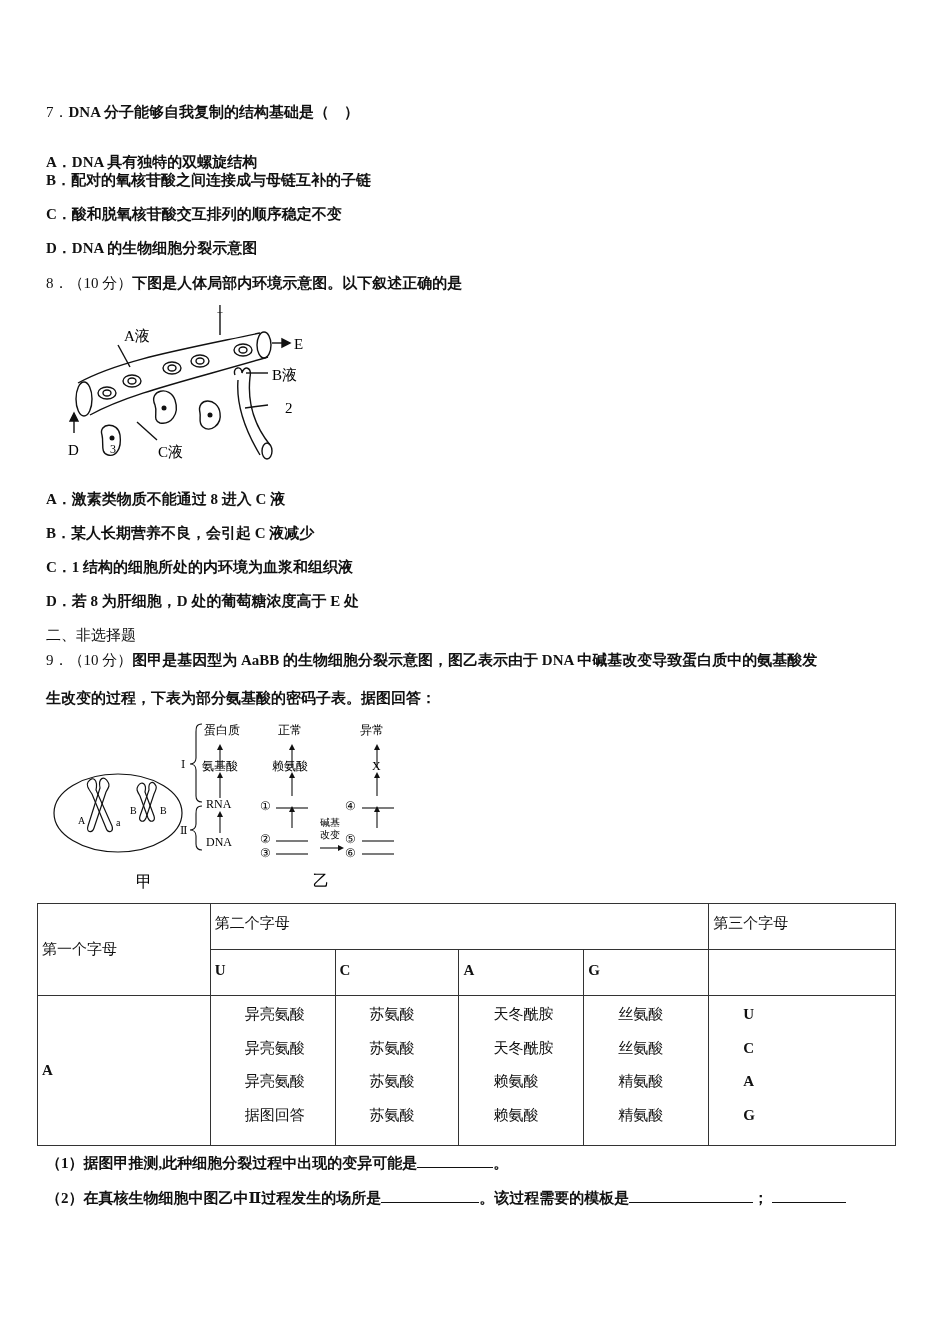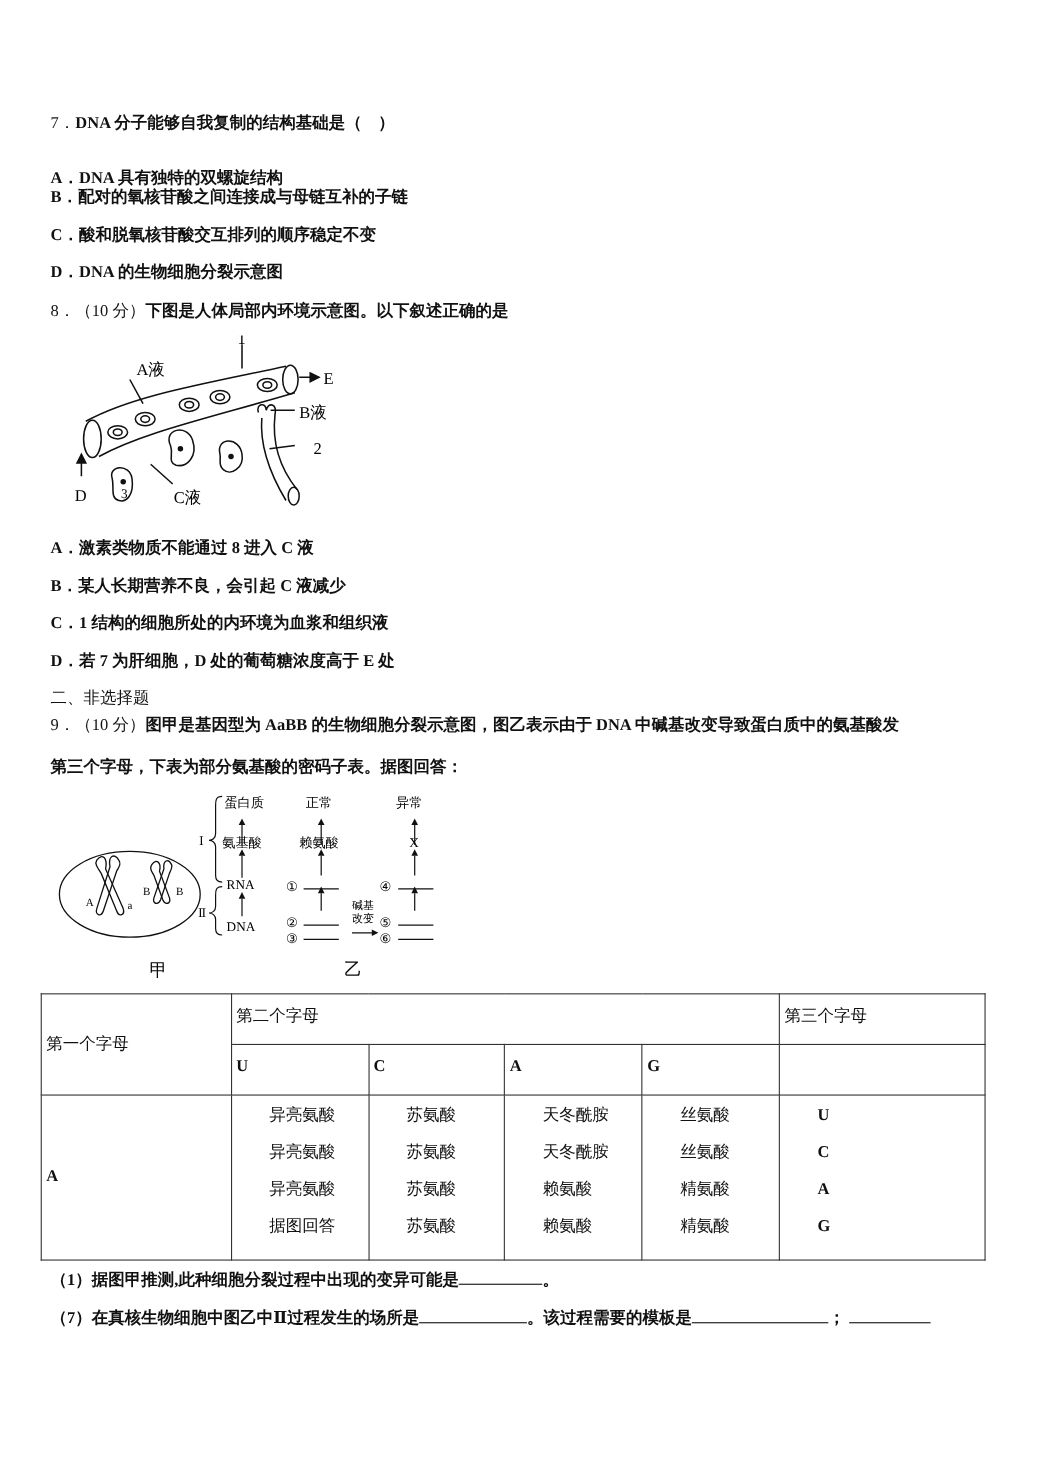--- a/index.html
+++ b/index.html
@@ -104,29 +104,29 @@
 <div class="line bold" style="top:489px;">
   <span>A．</span><span>激素类物质不能通过 8 进入 C 液</span>
 </div>
 <div class="line bold" style="top:523px;">
   <span>B．</span><span>某人长期营养不良，会引起 C 液减少</span>
 </div>
 <div class="line bold" style="top:557px;">
   <span>C．</span><span>1 结构的细胞所处的内环境为血浆和组织液</span>
 </div>
 <div class="line bold" style="top:591px;">
-  <span>D．</span><span>若 7 为肝细胞，D 处的葡萄糖浓度高于 E 处</span>
+  <span>D．</span><span>若 8 为肝细胞，D 处的葡萄糖浓度高于 E 处</span>
 </div>
 
 <div class="line" style="top:625px;">二、非选择题</div>
 
 <div class="line" style="top:650px;">
   <span>9．</span><span>（10 分）</span><span class="bold">图甲是基因型为 AaBB 的生物细胞分裂示意图，图乙表示由于 DNA 中碱基改变导致蛋白质中的氨基酸发</span>
 </div>
-<div class="line bold" style="top:688px;">第三个字母，下表为部分氨基酸的密码子表。据图回答：</div>
+<div class="line bold" style="top:688px;">生改变的过程，下表为部分氨基酸的密码子表。据图回答：</div>
 
 <div class="figure" style="left:48px; top:760px; width:140px; height:135px;">
   <svg width="140" height="135" viewBox="0 0 140 135">
     <g fill="none" stroke="#111" stroke-width="1.2">
       <ellipse cx="70" cy="53" rx="64" ry="39"></ellipse>
 
       <path d="M40,22 C45,15 50,20 48,30 L64,66 C66,72 60,74 58,68 L44,34 C40,28 38,25 40,22 Z"></path>
       <path d="M60,22 C56,15 50,18 52,28 L40,66 C38,72 44,74 46,68 L58,32 C61,27 62,25 60,22 Z"></path>
 
       <path d="M90,26 C94,20 99,24 97,32 L106,56 C108,62 102,63 100,58 L92,36 C89,31 88,29 90,26 Z"></path>
@@ -258,14 +258,14 @@
       <div>G</div>
     </td>
   </tr>
 </tbody>
   </table>
 
 <div class="line bold" style="top:1153px; left:46px;">
   <span>（1）据图甲推测,此种细胞分裂过程中出现的变异可能是</span><span class="blank" style="width:76px;"></span><span>。</span>
 </div>
 <div class="line bold" style="top:1188px; left:46px;">
-  <span>（7）在真核生物细胞中图乙中Ⅱ过程发生的场所是</span><span class="blank" style="width:98px;"></span><span>。该过程需要的模板是</span><span class="blank" style="width:124px;"></span><span>；</span>&nbsp;<span class="blank" style="width:74px;"></span>
+  <span>（2）在真核生物细胞中图乙中Ⅱ过程发生的场所是</span><span class="blank" style="width:98px;"></span><span>。该过程需要的模板是</span><span class="blank" style="width:124px;"></span><span>；</span>&nbsp;<span class="blank" style="width:74px;"></span>
 </div>
 
 </body></html>

